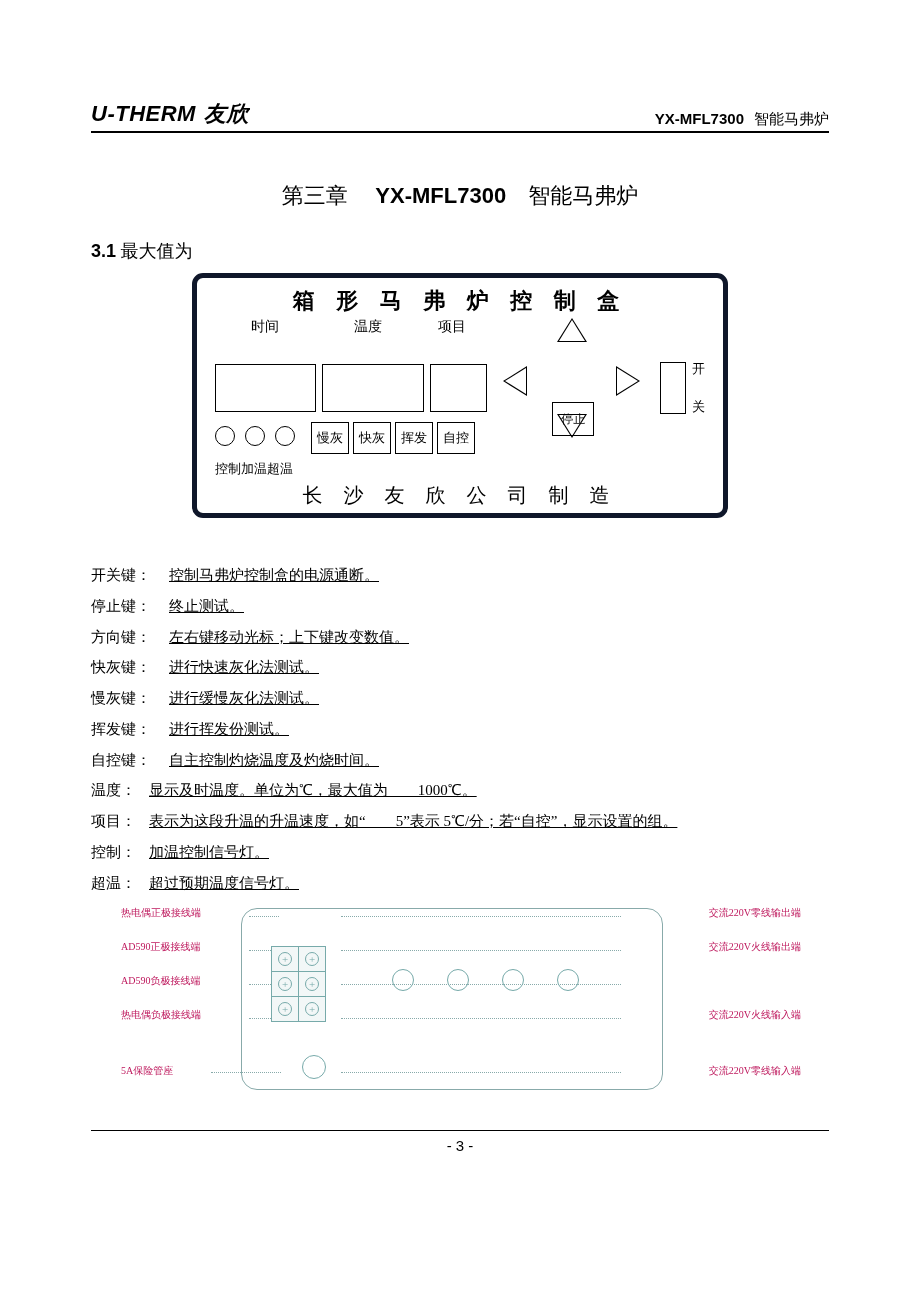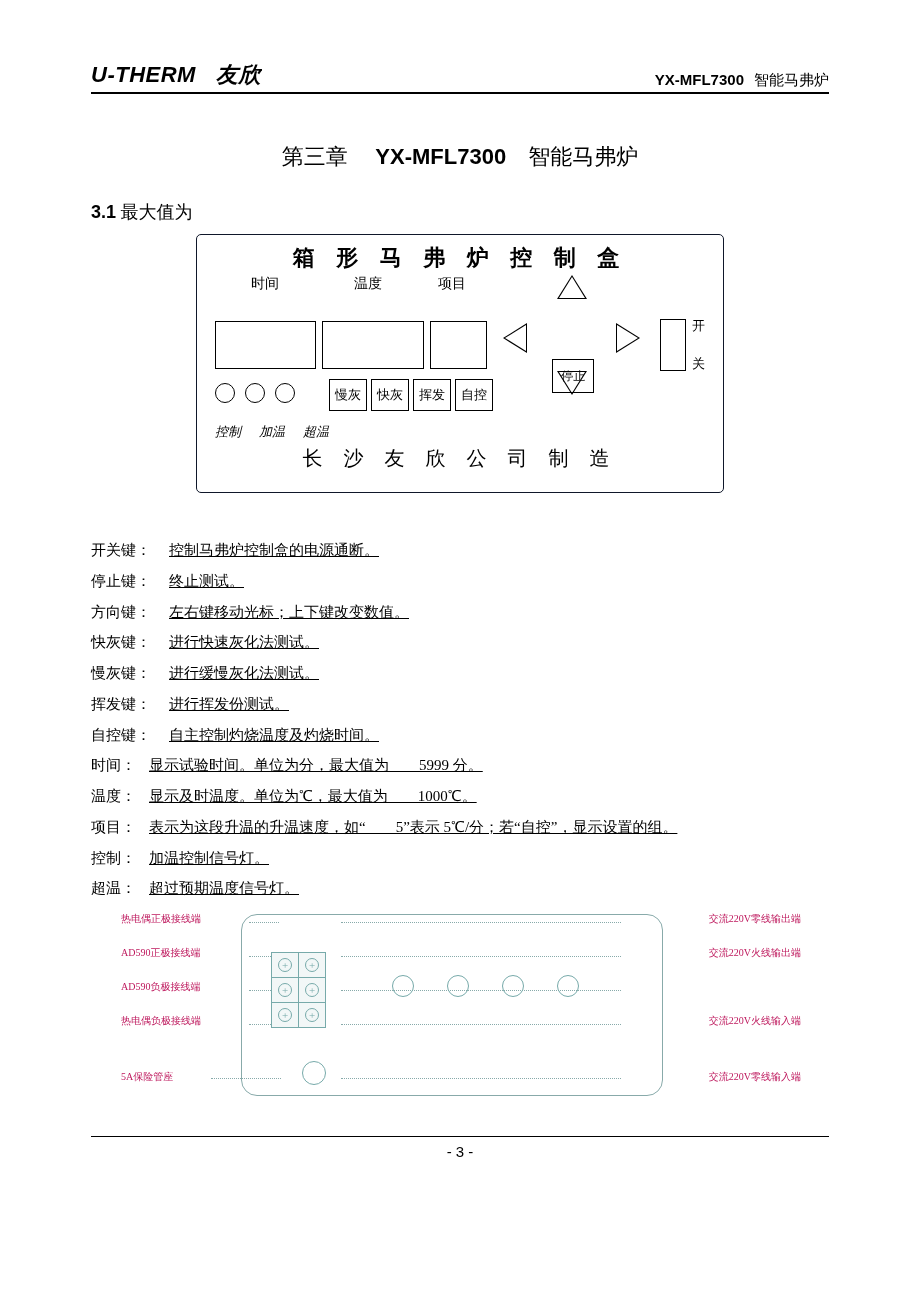--- a/index.html
+++ b/index.html
@@ -23,28 +23,29 @@
     padding-bottom: 2px;
   }
   .brand {
     font-family: Arial, sans-serif;
     font-weight: 900;
     font-style: italic;
     font-size: 22px;
     letter-spacing: 0.5px;
     display: flex;
     align-items: baseline;
-    gap: 20px;
+    gap: 8px;
     justify-content: center;
   }
   .brand-cn {
     font-family: "SimHei", "黑体", sans-serif;
     font-style: italic;
     font-weight: 900;
     font-size: 22px;
+    margin-top: 39px;
   }
   .doc-id {
     font-size: 15px;
     display: flex;
     gap: 10px;
   }
   .doc-id .bold { font-weight: bold; font-family: Arial, sans-serif; }
   .chapter-title {
     text-align: center;
     font-size: 22px;
@@ -53,23 +54,23 @@
   .chapter-title .arial { font-family: Arial, sans-serif; font-weight: bold; }
   .section-h {
     font-size: 18px;
     margin: 10px 0 10px;
   }
   .section-h .num { font-family: Arial, sans-serif; font-weight: bold; }
   
   .panel-wrap { display:flex; justify-content:center; }
   .panel {
     width: 490px;
-    border: 1px solid #0f172a;
-    border-radius: 5px;
-    padding: 8px 18px 20px;
+    border: 5px solid #0f172a;
+    border-radius: 11px;
+    padding: 8px 18px 4px;
   }
   .panel-title {
     text-align:center;
     font-family: "KaiTi","楷体",serif;
     font-size: 22px;
     letter-spacing: 8px;
     font-weight: bold;
     margin-bottom: 2px;
   }
   .labels-row {
@@ -132,23 +133,23 @@
   .lower-row {
     display:flex;
     align-items:flex-start;
     margin-top:-30px;
   }
   .leds { display:flex; gap:10px; align-items:center; padding-top:18px;}
   .led {
     width:18px;height:18px;border:1px solid #000;border-radius:50%;
   }
   .led-labels{
-    display:flex; gap:18px; font-size:13px; margin-top:20px;font-style:italic;
-  }
-  .mode-btns { display:flex; gap:4px; padding-top:14px;}
+    display:flex; gap:0; font-size:13px; margin-top:14px;
+  }
+  .mode-btns { display:flex; gap:4px; margin-left:16px; padding-top:14px;}
   .mbtn {
     border:1px solid #000;
     width:36px;height:30px;
     font-size:13px;
     display:flex;align-items:center;justify-content:center;
   }
   .maker {
     text-align:center;
     font-family:"KaiTi","楷体",serif;
     font-size:20px;
@@ -325,24 +326,20 @@
       </div>
     <div class="def-row">
         <span class="def-term">挥发键：</span>
         <span class="def-desc">进行挥发份测试。</span>
       </div>
     <div class="def-row">
         <span class="def-term">自控键：</span>
         <span class="def-desc">自主控制灼烧温度及灼烧时间。</span>
       </div>
     <div class="def-row">
-        <span class="def-term short">时间：</span>
-        <span class="def-desc">显示试验时间。单位为分，最大值为　　5999 分。</span>
-      </div>
-    <div class="def-row">
         <span class="def-term short">温度：</span>
         <span class="def-desc">显示及时温度。单位为℃，最大值为　　1000℃。</span>
       </div>
     <div class="def-row">
         <span class="def-term short">项目：</span>
         <span class="def-desc">表示为这段升温的升温速度，如“　　5”表示 5℃/分；若“自控”，显示设置的组。</span>
       </div>
     <div class="def-row">
         <span class="def-term short">控制：</span>
         <span class="def-desc">加温控制信号灯。</span>

